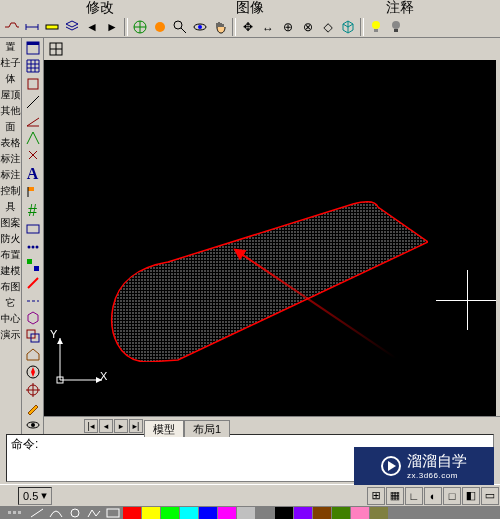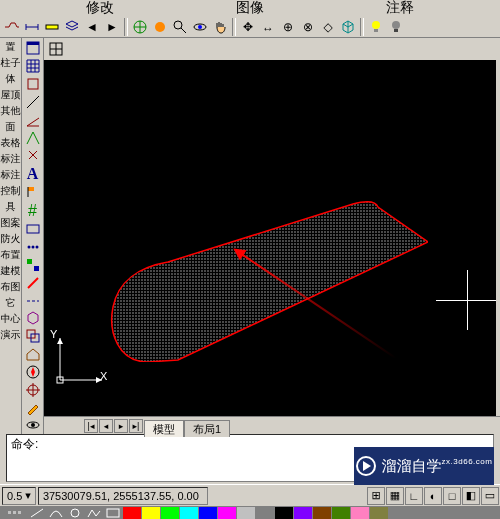--- a/index.html
+++ b/index.html
@@ -43,30 +43,30 @@
   .tab { padding: 1px 8px; border: 1px solid #808080; border-bottom: none; background: #d4d0c8; margin-right: 0; margin-top: 6px; }
   .tab.active { background: #f0ece4; }
 
   
   .cmd-panel { margin: 0 6px; background: #fff; border: 1px inset #808080; font-size: 12px; font-family: SimSun, monospace; padding: 2px 4px; line-height: 15px; height: 48px; overflow: hidden; }
   .cmd-row { white-space: pre; }
   .cmd-input-row { display: flex; gap: 28px; }
   .cmd-input { border: none; outline: none; font-size: 12px; font-family: SimSun, monospace; flex: 1; }
 
   
-  .status { position: absolute; bottom: 13px; left: 0; right: 0; height: 22px; background: #d4d0c8; border-top: 1px solid #fff; display: flex; align-items: center; font-size: 11px; padding-left: 2px; }
+  .status { position: absolute; bottom: 13px; left: 0; right: 0; height: 22px; background: #d4d0c8; border-top: 1px solid #fff; display: flex; align-items: center; font-size: 11px; padding-left: 18px; }
   .status-cell { border: 1px inset #808080; padding: 1px 4px; background: #d4d0c8; margin-right: 2px; height: 18px; display: flex; align-items: center; }
   .status-btn { width: 18px; height: 18px; border: 1px solid #808080; background: #d4d0c8; margin-right: 1px; display:flex;align-items:center;justify-content:center;}
 
   
   .watermark { position: absolute; right: 6px; bottom: 34px; width: 140px; height: 38px; background: #1a2f6b; color: #fff; display: flex; align-items: center; justify-content: center; font-size: 15px; gap: 6px; }
   .watermark .play { width: 20px; height: 20px; border: 2px solid #fff; border-radius: 50%; display: flex; align-items: center; justify-content: center; }
   .watermark .play::after { content: ""; border-left: 8px solid #fff; border-top: 5px solid transparent; border-bottom: 5px solid transparent; margin-left: 2px; }
   .watermark .sub { font-size: 8px; line-height: 9px; display:block; letter-spacing: 0.5px;}
-  .watermark .txtcol { display:flex; flex-direction:row; align-items:flex-start; }
+  .watermark .txtcol { display:flex; flex-direction:column; align-items:flex-start; }
 
   
   .bottom-strip { position: absolute; left: 0; right: 0; bottom: 0; height: 13px; background: #808080; display: flex; align-items: center; }
   .drag-dots { width: 28px; display: flex; justify-content: center; gap: 2px; }
   .drag-dots span { width: 3px; height: 3px; background: #c0c0c0; }
   .shape-tool { width: 18px; height: 12px; margin-right: 1px; display: flex; align-items: center; justify-content: center; }
   .swatch { width: 18px; height: 12px; margin-right: 1px; }
 </style>
 </head>
 <body>
@@ -347,21 +347,20 @@
 
 <div class="cmd-panel">
   <div class="cmd-input-row">
     <span>命令:</span>
     <input class="cmd-input" style="">
   </div>
 </div>
 
 <div class="status">
   <div class="status-cell"><span>0.5</span>&nbsp;▾</div>
-  <div class="status-cell" style="min-width:170px;">37530079.51, 2555137.55, 0.00</div>
   <div style="flex:1"></div>
   <div class="status-btn">⊞</div>
   <div class="status-btn">▦</div>
   <div class="status-btn">∟</div>
   <div class="status-btn">◐</div>
   <div class="status-btn">□</div>
   <div class="status-btn">◧</div>
   <div class="status-btn">▭</div>
 </div>
 

